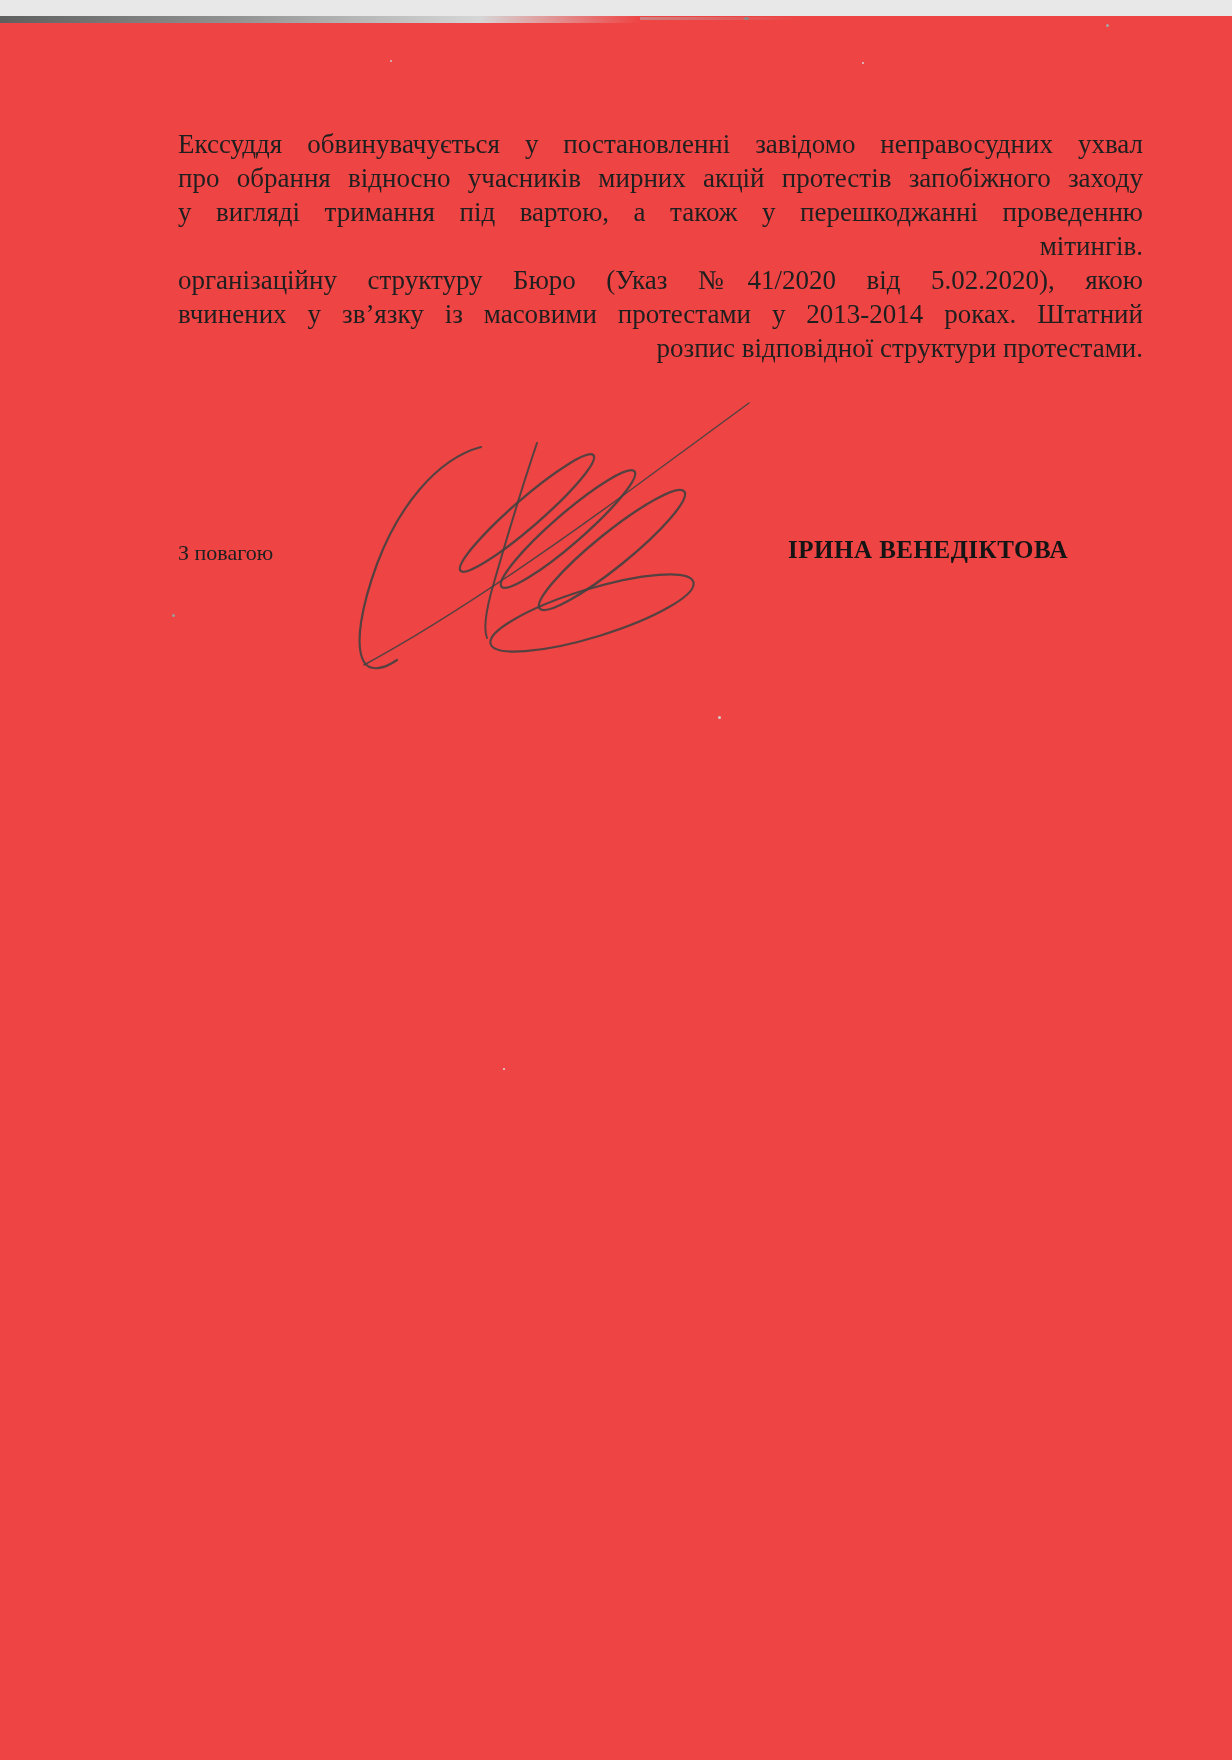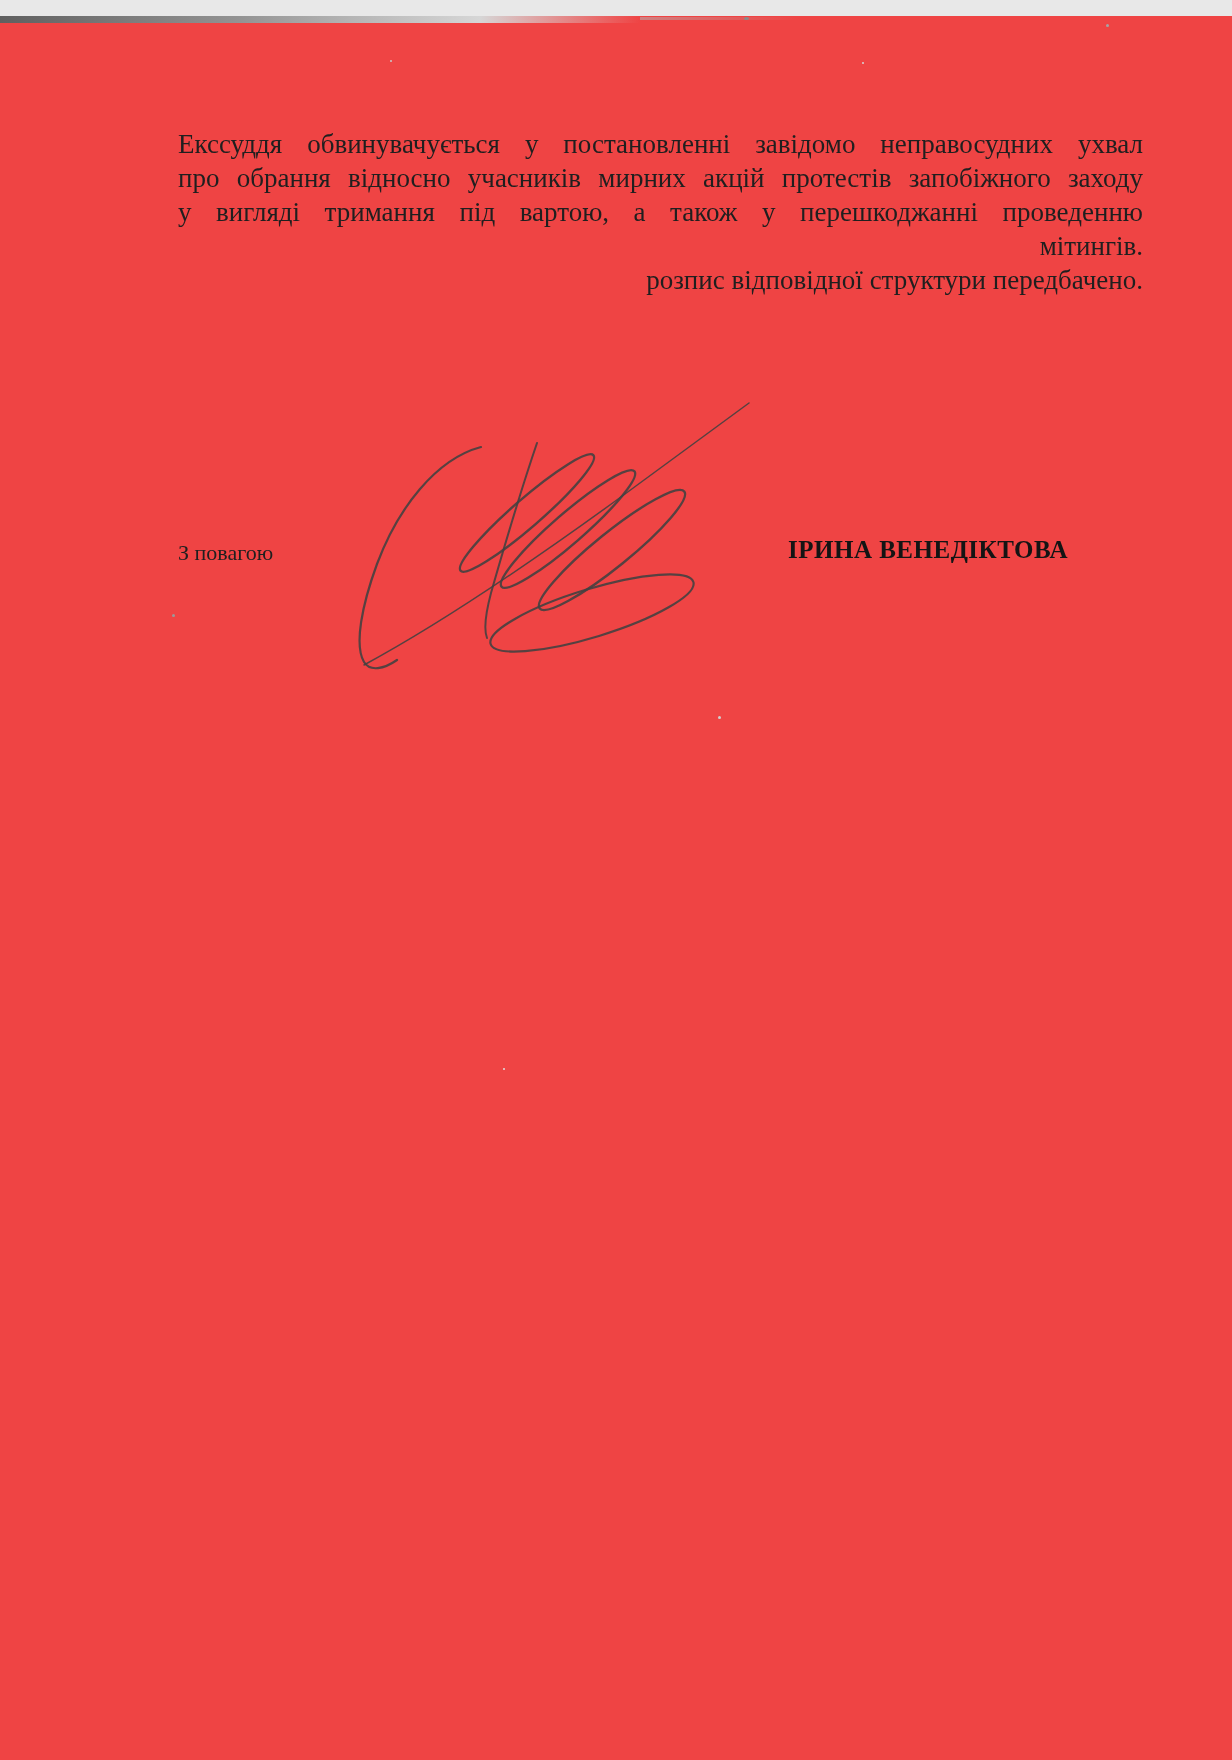--- a/index.html
+++ b/index.html
@@ -101,21 +101,23 @@
   <div class="speck" style="left:862px; top:46px; width:2px; height:2px; background:#d4d4d4;"></div>
   <div class="speck" style="left:172px; top:598px; width:3px; height:3px; background:#9a9a9a;"></div>
   <div class="speck" style="left:718px; top:700px; width:3px; height:3px; background:#d0d0d0;"></div>
   <div class="speck" style="left:503px; top:1052px; width:2px; height:2px; background:#dedede;"></div>
 
   <div class="text-block">
     <div class="line j">Екссуддя обвинувачується у постановленні завідомо неправосудних ухвал</div>
     <div class="line j">про обрання відносно учасників мирних акцій протестів запобіжного заходу</div>
     <div class="line j">у вигляді тримання під вартою, а також у перешкоджанні проведенню</div>
     <div class="line l">мітингів.</div>
-    <div class="line l">розпис відповідної структури передбачено.</div>
+    <div class="line j">організаційну структуру Бюро (Указ №41/2020 від 5.02.2020), якою</div>
+    <div class="line j">вчинених у зв’язку із масовими протестами у 2013-2014 роках. Штатний</div>
+    <div class="line l">розпис відповідної структури протестами.</div>
   </div>
 
   <div class="salutation">З повагою</div>
 
   <svg class="signature-svg" viewBox="300 373 470 290" aria-hidden="true">
 
     <path d="M 364 649 C 440 608, 540 540, 625 478 C 685 434, 725 405, 749 387" stroke-width="1.5"></path>
 
     <path d="M 481 431 C 436 443, 398 492, 377 548 C 362 589, 354 629, 364 646 C 370 656, 384 653, 397 644" stroke-width="2.2"></path>
 

